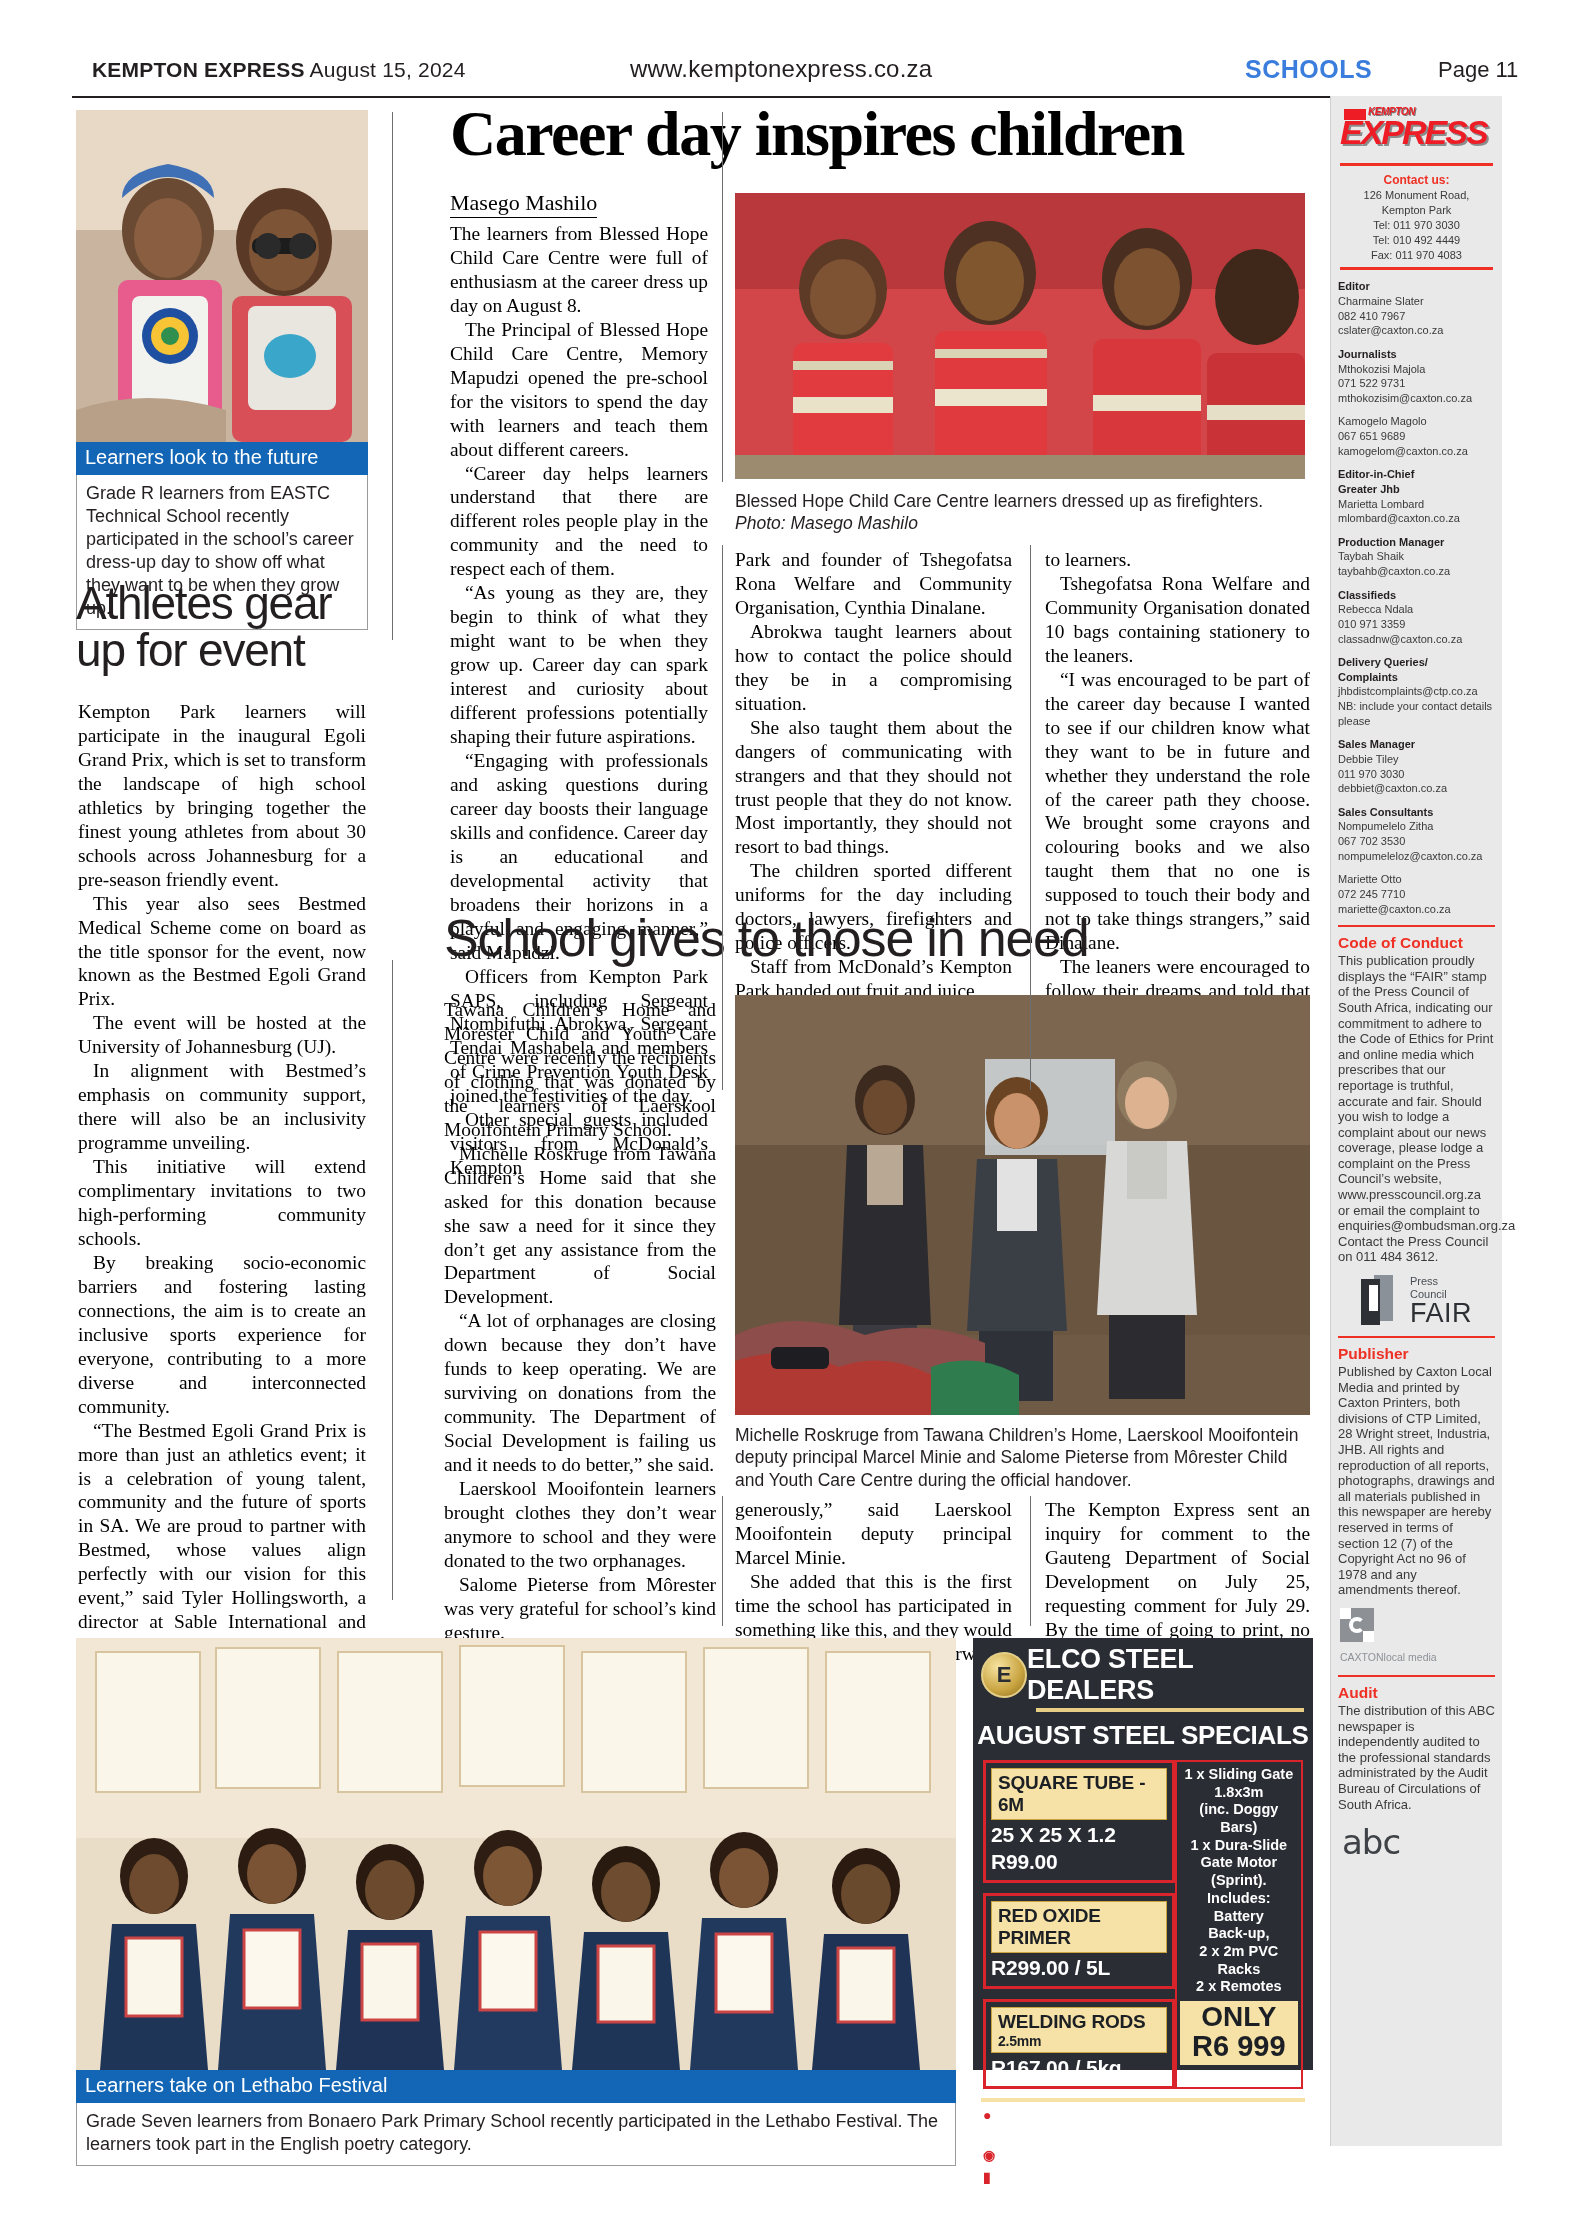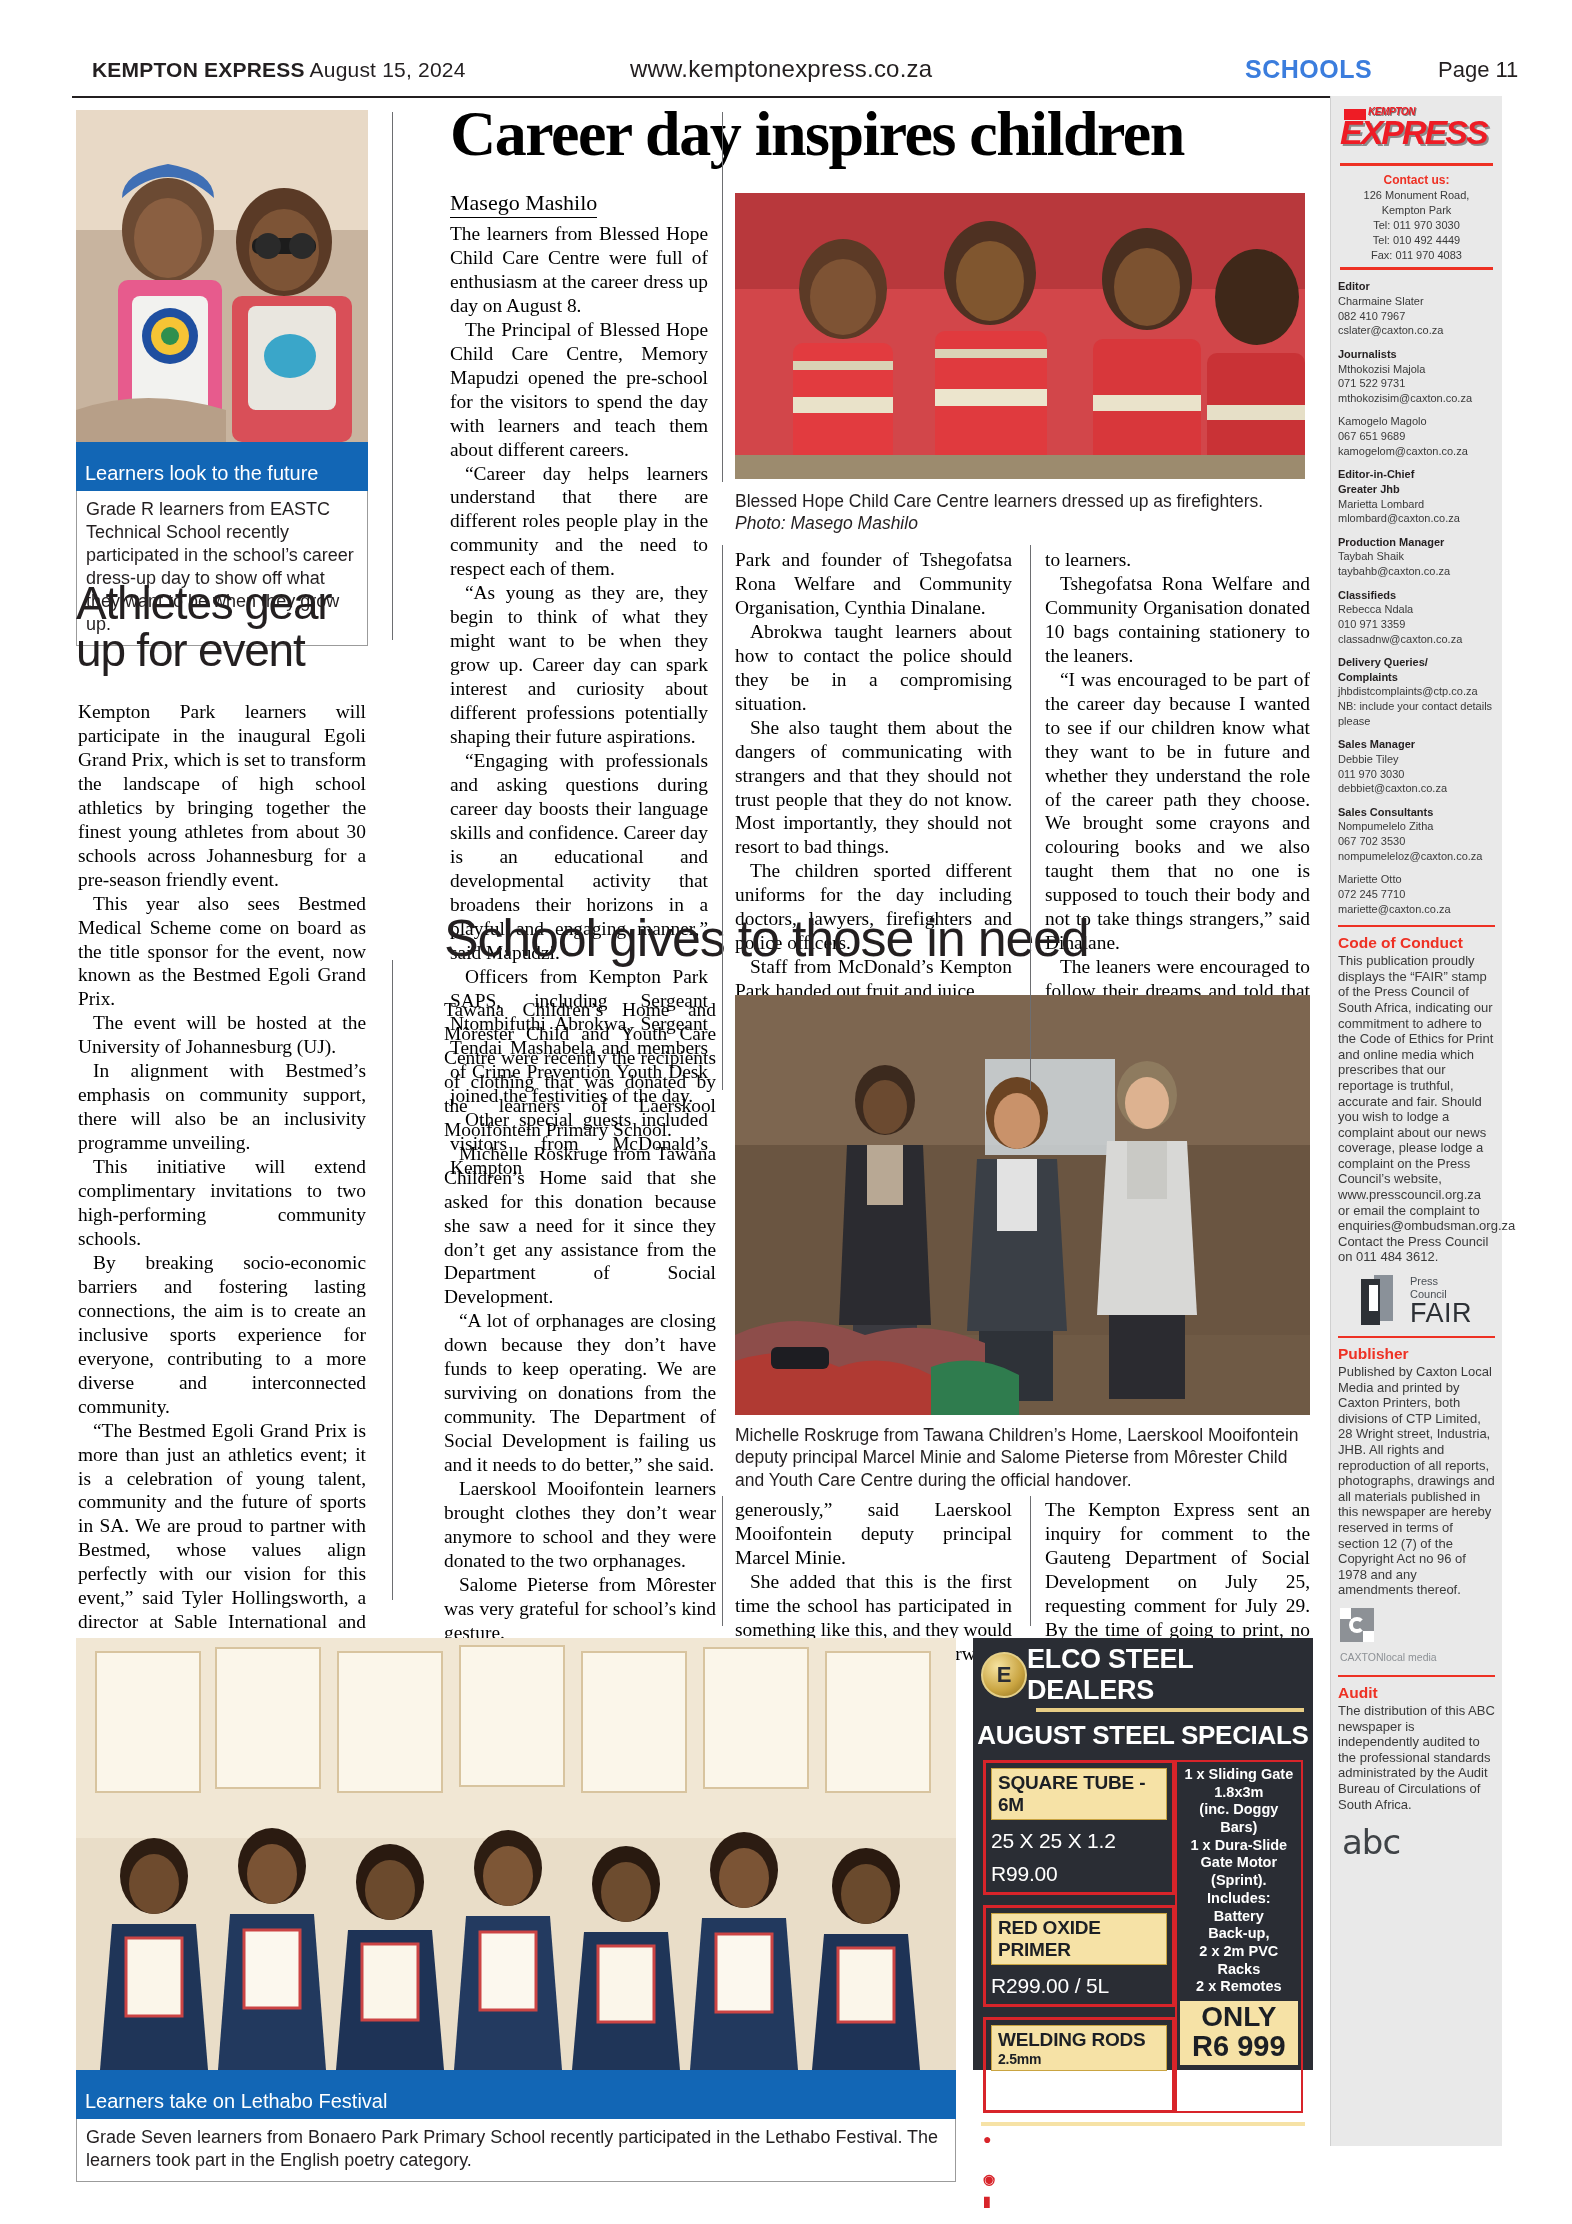--- a/index.html
+++ b/index.html
@@ -45,21 +45,21 @@
   }
 
   
   .photo {
     background:#cfd6dc; position:absolute; overflow:hidden;
   }
   .photo .ph-inner { position:absolute; inset:0; }
 
   .caption-bar {
     background:#1266b5; color:#fff; font-size:20px;
-    padding:21px 9px 7px 9px; line-height:1.05;
+    padding:5px 9px 7px 9px; line-height:1.05;
   }
   .caption-box {
     border:1px solid #9b9b9b; border-top:none;
     background:#fff; font-size:18px; line-height:1.28;
     padding:7px 9px 9px 9px; color:#231f20;
   }
 
   .hl-sans {
     font-family:"Liberation Sans", sans-serif;
     font-weight:400; color:#231f20; letter-spacing:-1.2px;
@@ -167,21 +167,21 @@
   .elco-sub { text-align:center; font-size:26px; font-weight:700; letter-spacing:-.3px; margin:8px 0 9px 0; }
   .elco-cols { display:flex; padding:0 10px; }
   .elco-left { flex:1.62; display:flex; flex-direction:column; gap:10px; }
   .elco-right { flex:1; border:2px solid #d8242a; padding:4px 3px; display:flex; flex-direction:column; }
   .spec { border:3px solid #d8242a; padding:5px 5px 6px 5px; }
   .spec .lbl {
     background:#f6e2a6; color:#1c1f24; font-weight:700; font-size:19px;
     padding:3px 6px; border:1px solid #c9a441; display:block; letter-spacing:-.2px;
   }
   .spec .lbl small { display:block; font-size:14px; font-weight:700; }
-  .spec .val { font-size:21px; font-weight:400; margin-top:9px; letter-spacing:-.2px; }
+  .spec .val { font-size:21px; font-weight:700; margin-top:3px; letter-spacing:-.2px; }
   .elco-right .rtext { text-align:center; font-size:14.5px; font-weight:700; line-height:1.22; }
   .elco-only {
     background:#f6e2a6; color:#1c1f24; text-align:center; margin-top:5px;
     padding:2px 0 4px 0;
   }
   .elco-only .o1 { font-size:28px; font-weight:700; line-height:1; }
   .elco-only .o2 { font-size:29px; font-weight:700; line-height:1.05; }
   .elco-strip { height:4px; background:#f6e2a6; margin:9px 8px 6px 8px; }
   .elco-foot { display:flex; padding:0 10px 4px 10px; font-size:14px; font-weight:700; }
   .elco-foot .fl { flex:1.25; }

